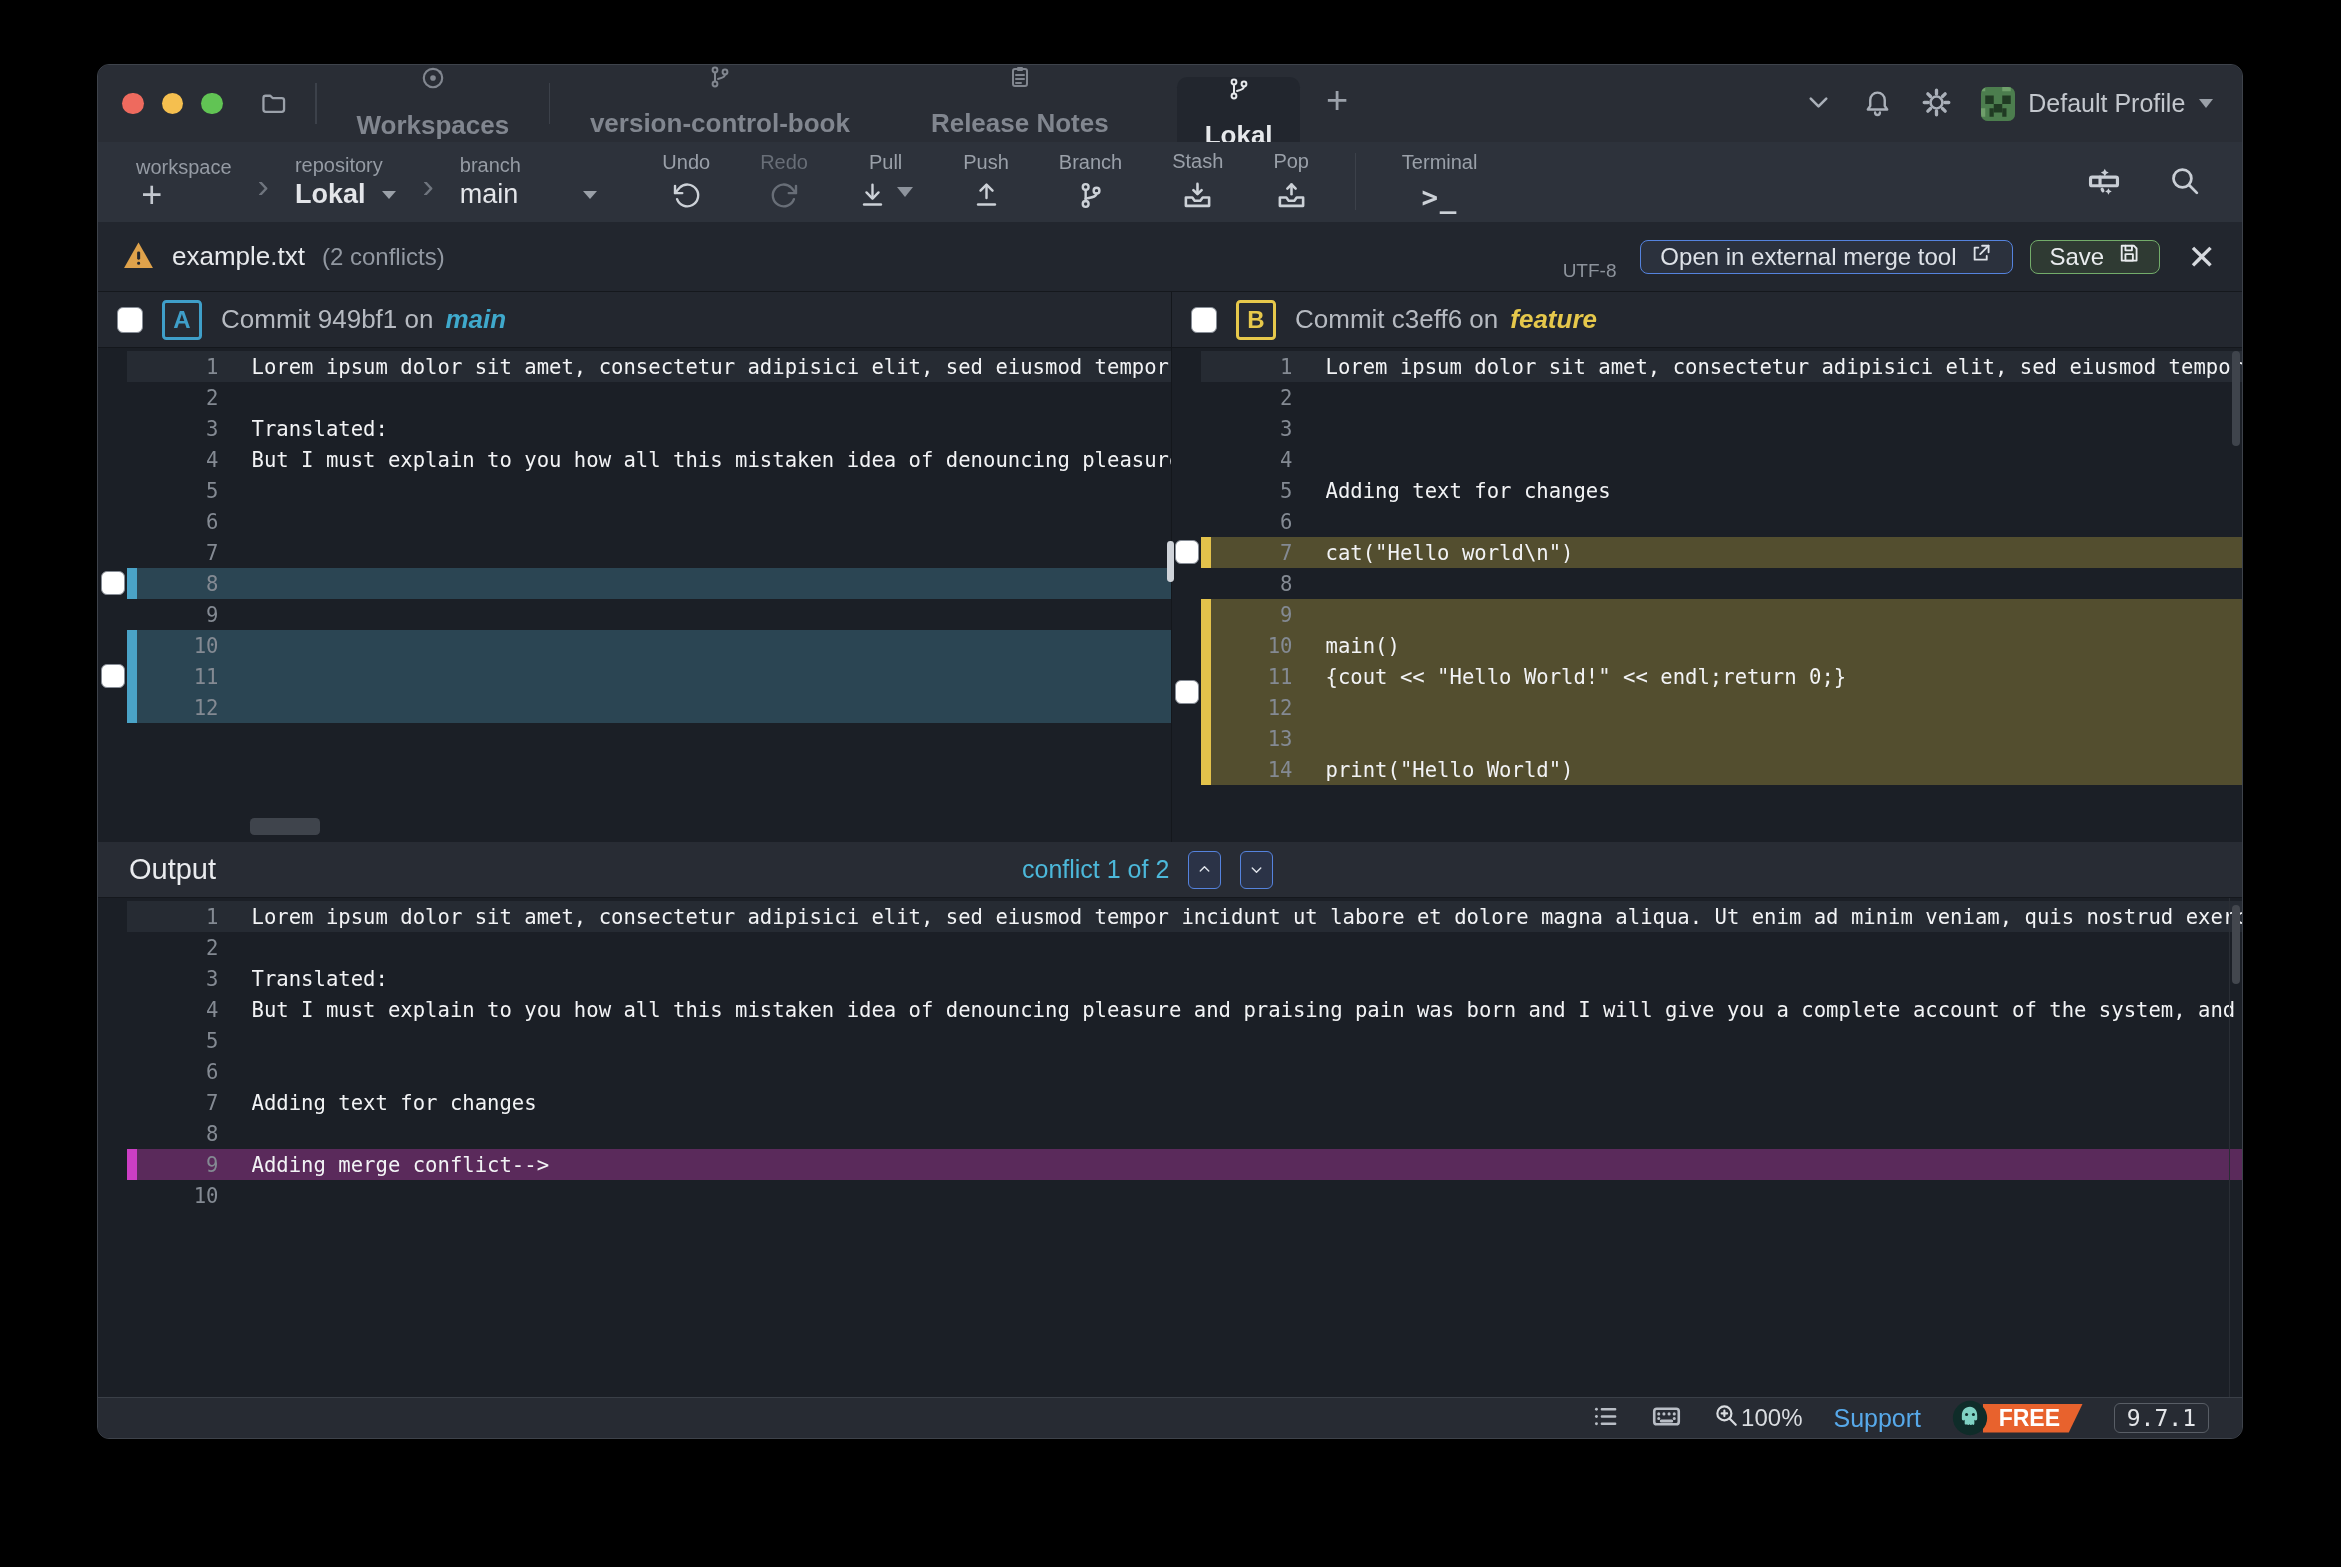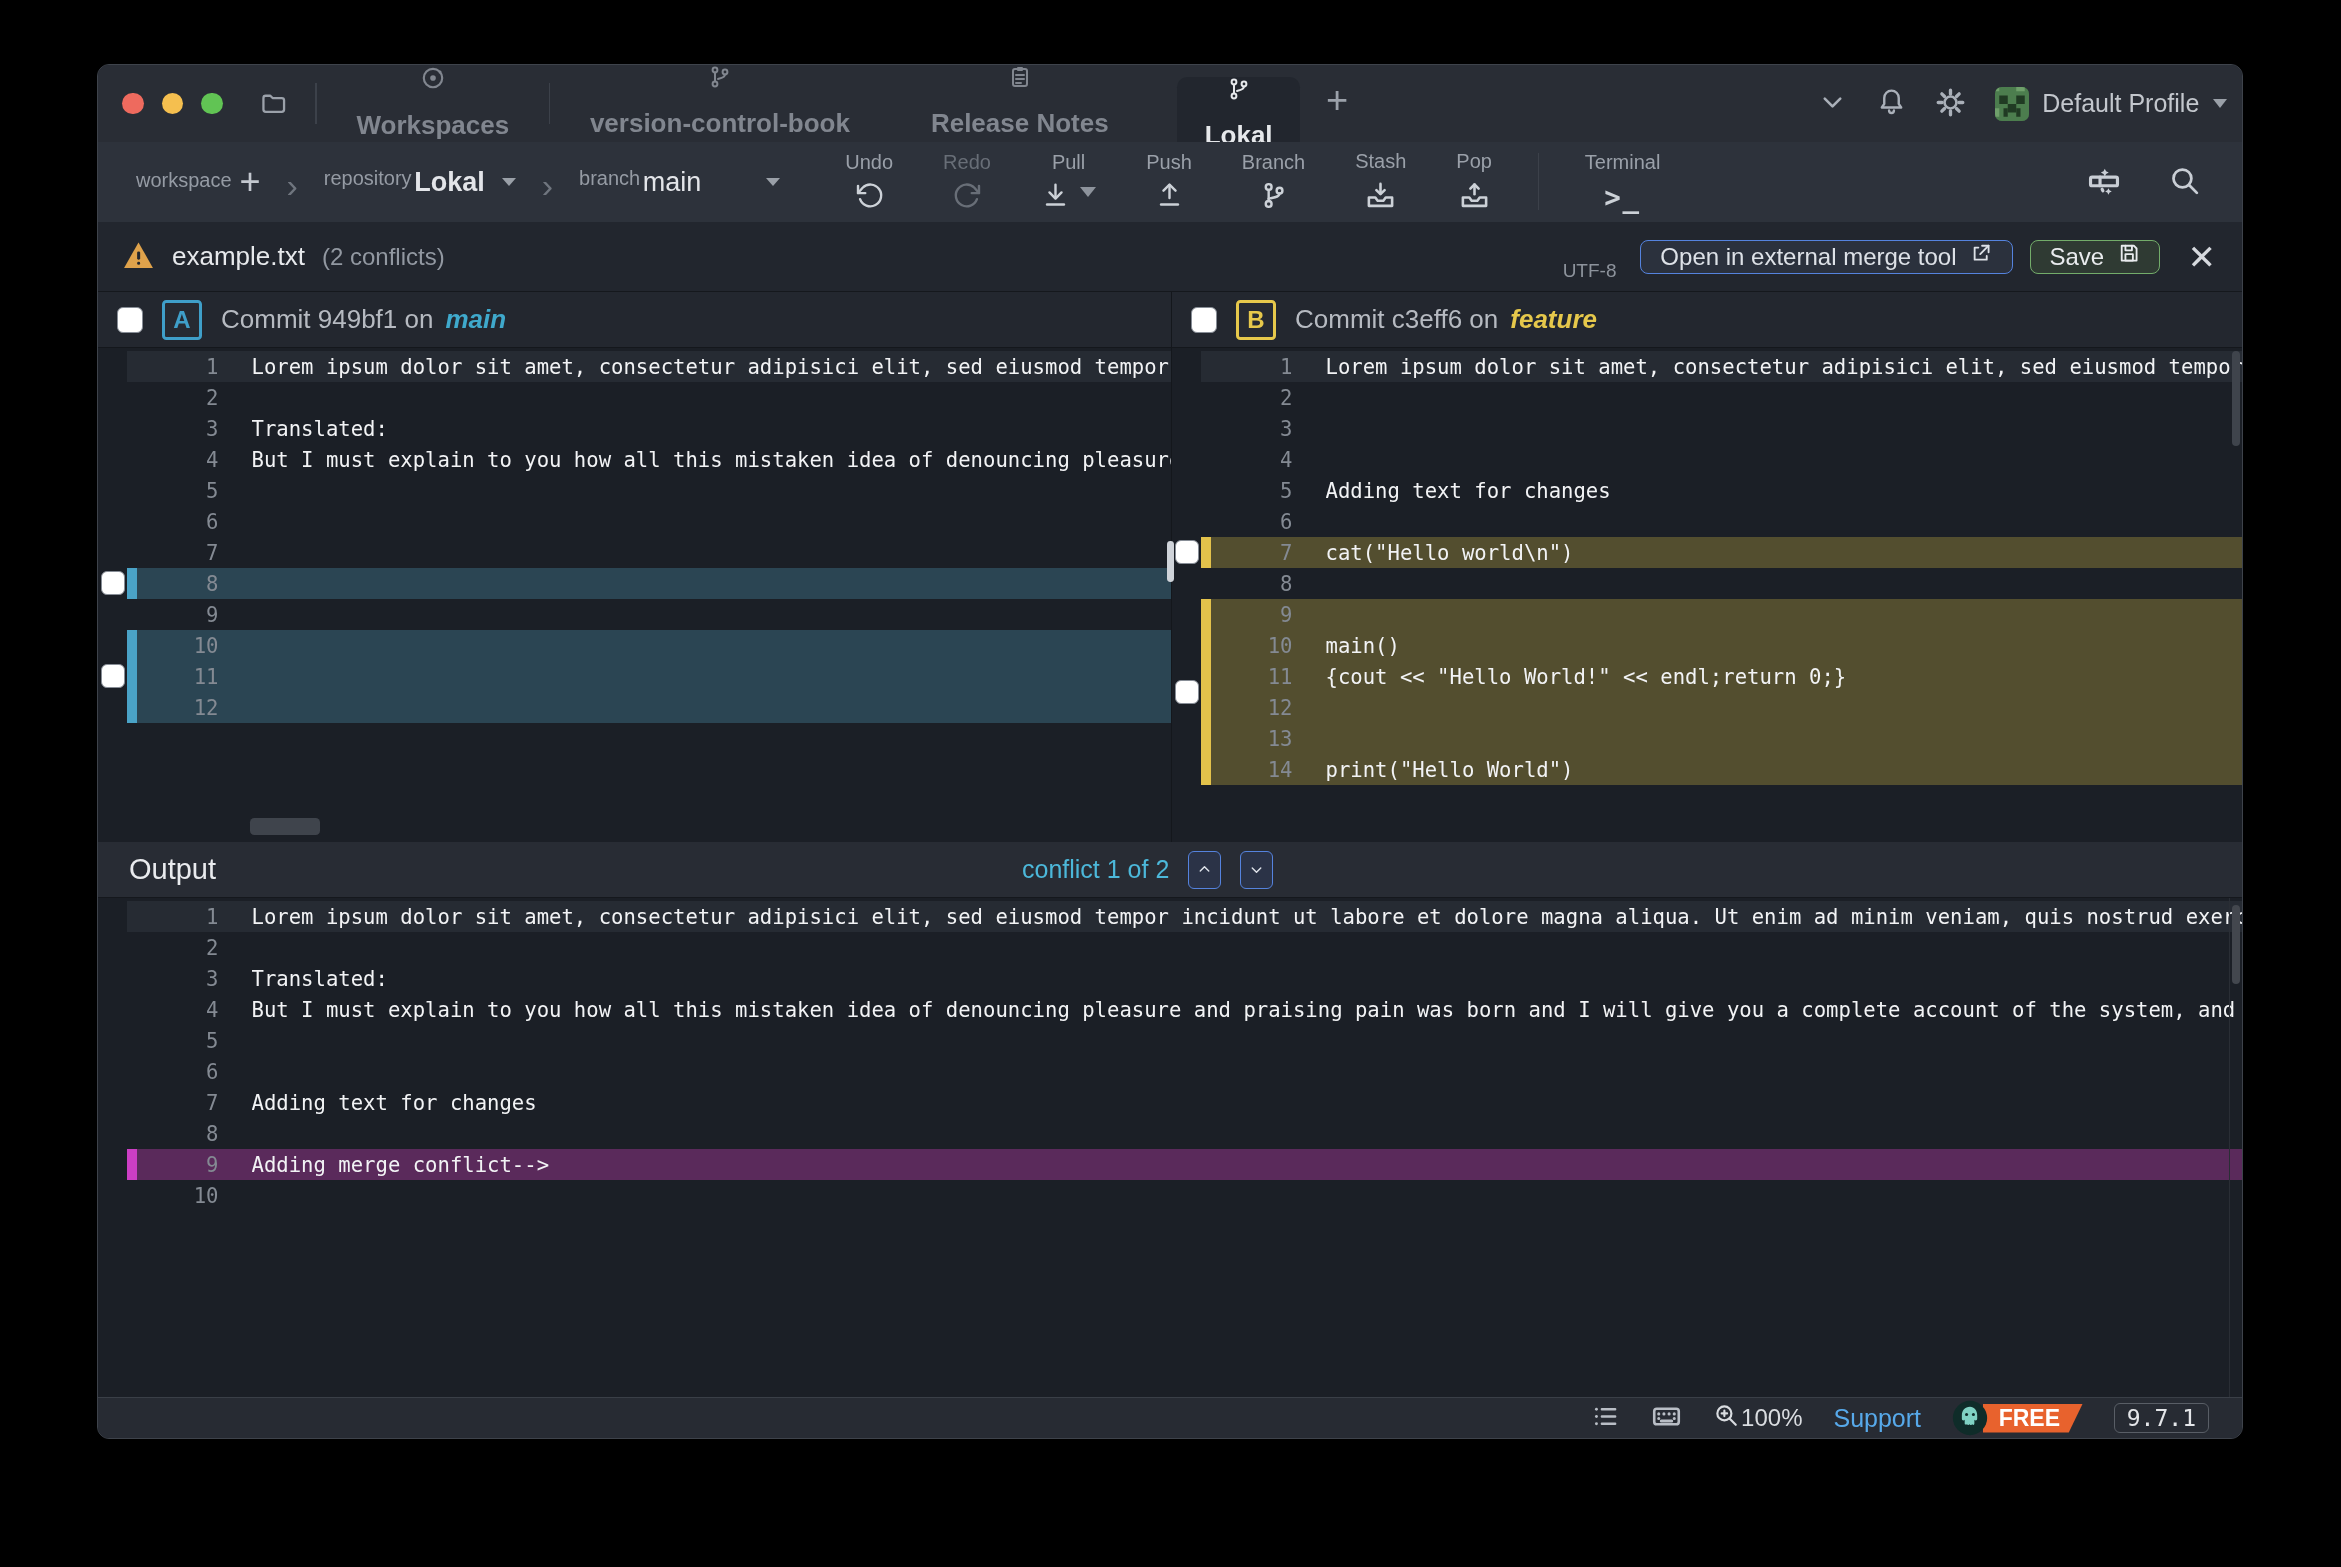--- a/index.html
+++ b/index.html
@@ -13,29 +13,29 @@
   .traffic{display:flex;gap:18px;padding:0 22.3px 0 24px;}
   .tl{width:21.5px;height:21.5px;border-radius:50%;display:inline-block;}
   .tl.red{background:#ee6a5e;} .tl.yel{background:#f5bf4f;} .tl.grn{background:#61c454;}
   .tico{color:#9ba1aa;display:flex;align-items:center;padding:0 15.5px;}
   .tsep{width:1.7px;height:41px;background:#3c414a;margin:0 12px;}
   .ttab{display:flex;align-items:center;gap:12px;color:#81868f;font-size:26px;font-weight:600;
     padding:0 27.5px;height:100%;cursor:default;flex-direction:column;}
   .ttab.active{background:#22262e;color:#e6e8eb;height:65px;align-self:flex-end;border-radius:10.3px 10.3px 0 0;}
   .tclose{font-size:26px;color:#9ba1aa;margin-left:3.4px;font-weight:400;}
   .tplus{color:#9ba1aa;font-size:38px;font-weight:300;margin-left:26px;padding-bottom:5.2px;}
-  .tright{margin-left:auto;display:flex;align-items:flex-start;gap:29px;padding-right:15px;color:#aab0b9;}
+  .tright{margin-left:auto;display:flex;align-items:flex-end;gap:29px;padding-right:29px;color:#aab0b9;}
   .profile{display:flex;align-items:center;gap:13.7px;color:#c3c7cd;font-size:25px;}
   .avatar{width:34px;height:34px;border-radius:6.9px;overflow:hidden;background:#3c6340;}
   .caret{width:0;height:0;border-left:7.7px solid transparent;border-right:7.7px solid transparent;
     border-top:9.5px solid #9aa0a8;display:inline-block;}
 
   
   .toolbar{height:80px;flex:0 0 auto;background:#2d323b;display:flex;align-items:center;padding-left:38px;}
-  .tgroup{display:flex;flex-direction:row;align-items:flex-start;gap:2.6px;}
+  .tgroup{display:flex;flex-direction:column;align-items:flex-start;gap:2.6px;}
   .tlabel{font-size:20px;color:#959ba4;}
   .tvalue{display:flex;align-items:center;gap:17px;font-size:27px;color:#e3e5e9;}
   .tvalue b{font-weight:700;}
   .plusic{font-size:36px;color:#c3c8cf;font-weight:300;line-height:26px;padding-left:5.2px;}
   .crumb{color:#6f757e;font-size:34px;margin:0 26px;font-weight:300;transform:translateY(3.4px);}
   .tbtn{display:flex;flex-direction:column;align-items:center;gap:6.9px;color:#ccd1d7;padding:0 25px;}
   .tbtn .tlabel{color:#9aa0a9;}
   .tbtn.disabled{color:#686e77;} .tbtn.disabled .tlabel{color:#686e77;}
   .pullwrap{display:flex;align-items:flex-end;gap:10.3px;}
   .pullcaret{width:0;height:0;border-left:8.6px solid transparent;border-right:8.6px solid transparent;

